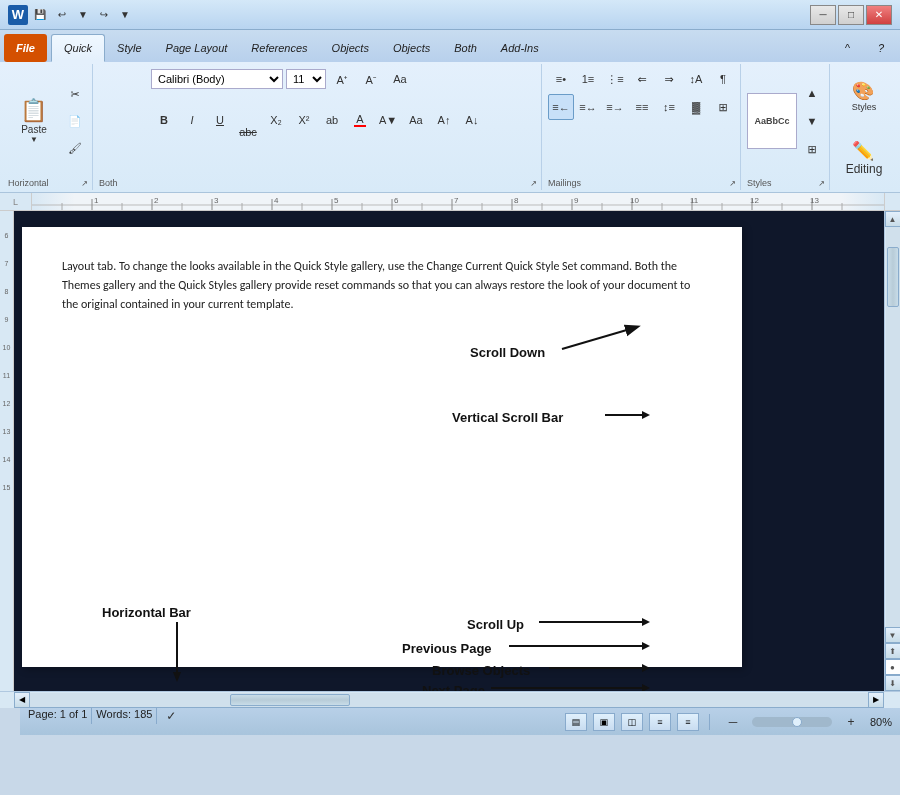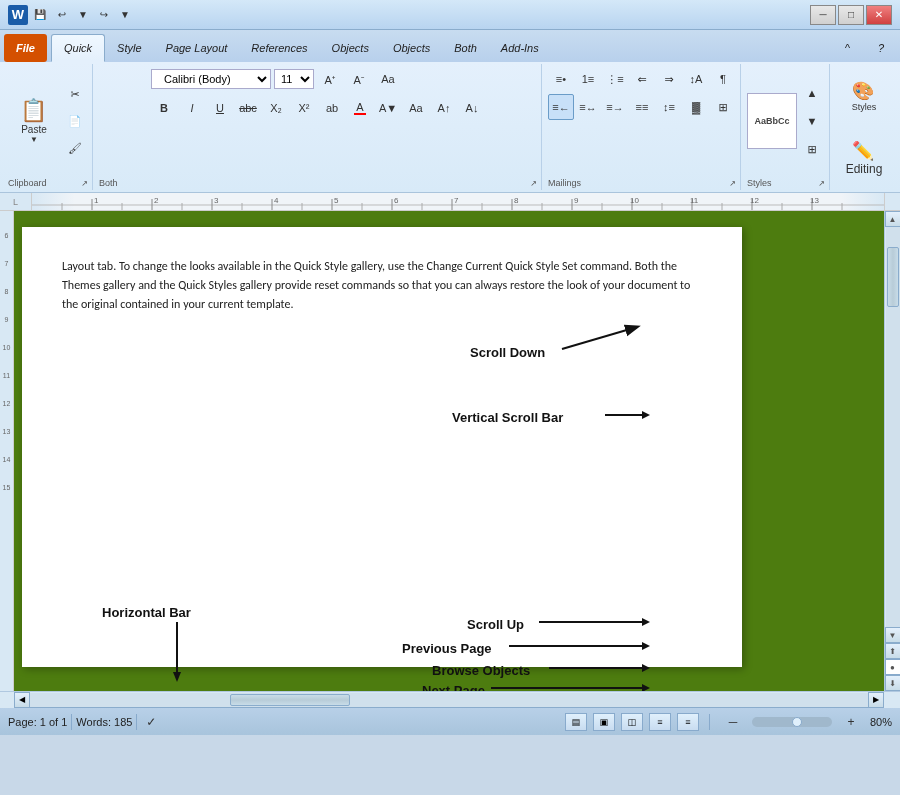--- a/index.html
+++ b/index.html
@@ -184,26 +184,26 @@
     }
 
     
     .font-row {
       display: flex;
       align-items: center;
       gap: 3px;
       margin-bottom: 2px;
     }
     .font-select {
-      width: 120px;
+      width: 132px;
       height: 20px;
       font-size: 11px;
       border: 1px solid #aac;
       background: white;
-      padding: 0 8px;
+      padding: 0 2px;
     }
     .size-select {
       width: 40px;
       height: 20px;
       font-size: 11px;
       border: 1px solid #aac;
       background: white;
       padding: 0 2px;
     }
     .font-row2 {
@@ -285,21 +285,21 @@
       align-items: flex-start;
       justify-content: center;
       width: 100%;
       padding-top: 1px;
     }
 
     
     .doc-scroll {
       flex: 1;
       overflow: hidden;
-      background: #4d7c0f;
+      background: #0f172a;
       position: relative;
     }
     .doc-text {
       font-size: 12px;
       color: #222;
       line-height: 1.6;
       font-family: Calibri, Arial, sans-serif;
     }
 
     
@@ -384,25 +384,25 @@
       top: 1px;
       border-radius: 2px;
     }
 
     
     .status-bar {
       height: 28px;
       background: linear-gradient(to bottom, #b8d0e8, #a8c4dc);
       border-top: 1px solid #8aaccc;
       display: flex;
-      align-items: center;
       padding: 0 8px;
       gap: 0;
       font-size: 11px;
       color: #222;
+      margin-left: 20px;
     }
     .status-sep {
       width: 1px;
       height: 16px;
       background: #88aacc;
       margin: 0 4px;
     }
     .status-right {
       margin-left: auto;
       display: flex;
@@ -496,21 +496,21 @@
         <span>Paste</span>
         <span style="font-size:8px;">▼</span>
       </button>
       <div style="display:flex;flex-direction:column;gap:1px;">
         <button class="tb-btn" title="Cut">✂</button>
         <button class="tb-btn" title="Copy">📄</button>
         <button class="tb-btn" title="Format Painter">🖌</button>
       </div>
     </div>
     <div class="group-label">
-      <span>Clipboard</span>
+      <span>Horizontal</span>
       <span class="expand-icon">↗</span>
     </div>
   </div>
 
   <div class="toolbar-group" style="flex:1;min-width:200px;">
     <div class="group-content" style="flex-direction:column;align-items:flex-start;gap:1px;">
       <div class="font-row">
         <select class="font-select">
           <option>Calibri (Body)</option>
         </select>
@@ -518,21 +518,21 @@
           <option>11</option>
         </select>
         <button class="tb-btn">A⁺</button>
         <button class="tb-btn">A⁻</button>
         <button class="tb-btn">Aа</button>
       </div>
       <div class="font-row2">
         <button class="tb-btn bold-btn">B</button>
         <button class="tb-btn italic-btn">I</button>
         <button class="tb-btn underline-btn">U</button>
-        <button class="tb-btn" style="text-decoration:line-through;">abc</button>
+        <button class="tb-btn" style="text-decoration:line-through;margin-top:24px;">abc</button>
         <button class="tb-btn">X₂</button>
         <button class="tb-btn">X²</button>
         <button class="tb-btn">ab</button>
         <div class="tb-btn" style="position:relative;">
           <span style="border-bottom:2px solid red;padding:0 2px;">A</span>
         </div>
         <button class="tb-btn">A▼</button>
         <button class="tb-btn">Aa</button>
         <button class="tb-btn">A↑</button>
         <button class="tb-btn">A↓</button>

